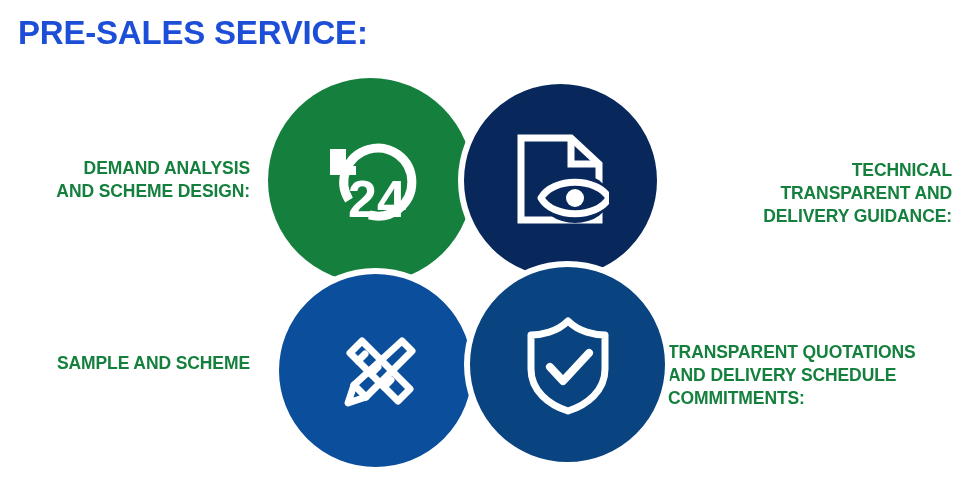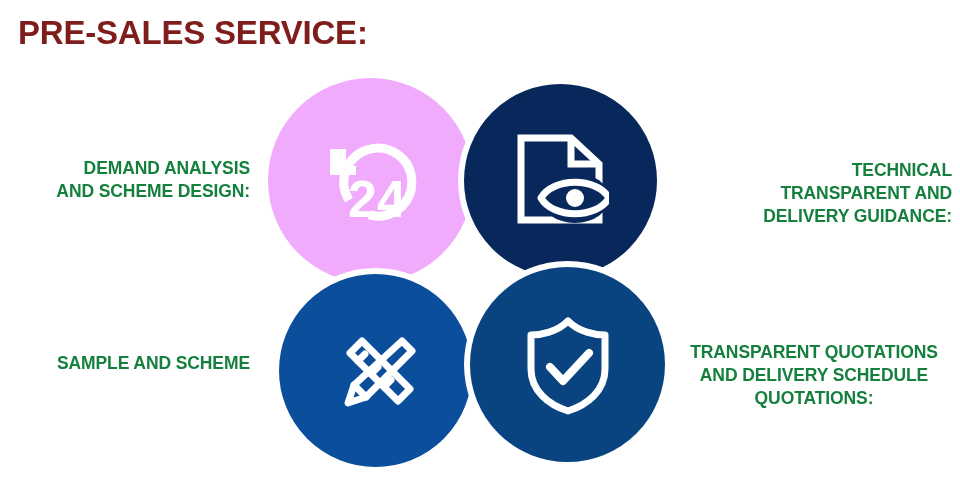--- a/index.html
+++ b/index.html
@@ -17,21 +17,21 @@
   }
 
   
   #page-title {
     position: absolute;
     left: 18px;
     top: 14px;
     font-size: 33px;
     font-weight: bold;
     letter-spacing: -0.2px;
-    color: #7f1d1d;
+    color: #1d4ed8;
     white-space: nowrap;
   }
 
   
   #circle-cluster {
     position: absolute;
     left: 268px;
     top: 78px;
     width: 420px;
     height: 412px;
@@ -43,21 +43,21 @@
     display: flex;
     align-items: center;
     justify-content: center;
   }
   .circle svg { display: block; }
 
   
   #circle-demand {
     width: 205px; height: 205px;
     left: 0px;  top: 0px;
-    background: #f0abfc;
+    background: #15803d;
     z-index: 1;
   }
   #circle-technical {
     width: 205px; height: 205px;
     left: 190px; top: 0px;
     background: #08285c;
     z-index: 2;
     border: 6px solid #ffffff;
   }
   #circle-sample {
@@ -90,21 +90,21 @@
   #label-demand {
     left: 10px;  top: 157px;  width: 240px;
   }
   #label-sample {
     left: 10px;  top: 352px;  width: 240px;
   }
   #label-technical {
     left: 728px; top: 159px;  width: 224px;
   }
   #label-quotation {
-    left: 668px; top: 341px;  width: 292px; text-align: center;
+    left: 668px; top: 341px;  width: 292px;
   }
 </style>
 </head>
 <body>
 
 <div id="page-title">PRE-SALES SERVICE:</div>
 
 <div id="circle-cluster">
 
   <div class="circle" id="circle-demand">
@@ -174,14 +174,14 @@
 
 <div class="label label-right-aligned" id="label-technical">
   <div>TECHNICAL</div>
   <div>TRANSPARENT AND</div>
   <div>DELIVERY GUIDANCE:</div>
 </div>
 
 <div class="label label-left-aligned" id="label-quotation">
   <div>TRANSPARENT QUOTATIONS</div>
   <div>AND DELIVERY SCHEDULE</div>
-  <div>QUOTATIONS:</div>
+  <div>COMMITMENTS:</div>
 </div>
 
 </body></html>

